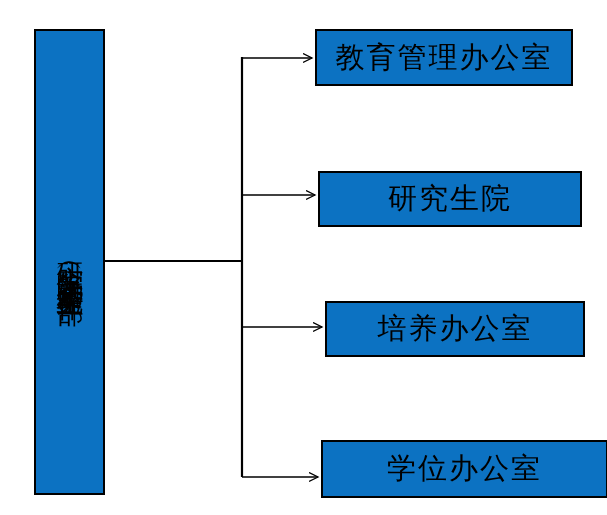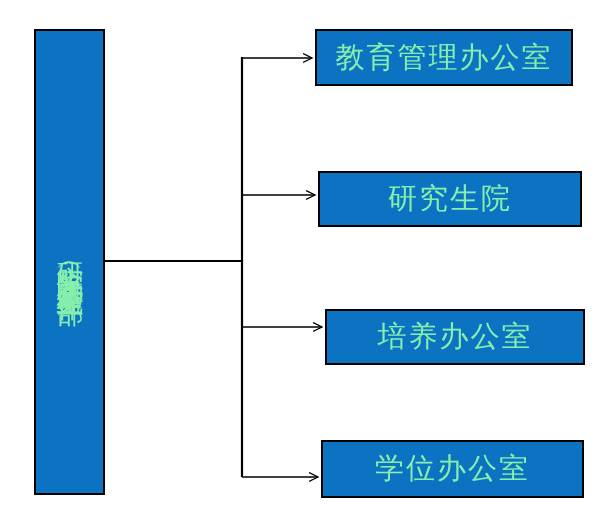--- a/index.html
+++ b/index.html
@@ -23,21 +23,21 @@
     height: 515px;
   }
   .node {
     position: absolute;
     background: #0c72c2;
     border: 2px solid #000000;
     box-sizing: border-box;
     display: flex;
     align-items: center;
     justify-content: center;
-    color: #86efac;
+    color: #000000;
   }
   .node-root {
     left: 34px;
     top: 29px;
     width: 71px;
     height: 466px;
   }
   .vtext {
     writing-mode: vertical-rl;
     text-orientation: mixed;
@@ -46,22 +46,22 @@
     letter-spacing: 3px;
     white-space: nowrap;
   }
   .node-child {
     font-size: 29px;
     letter-spacing: 2px;
     white-space: nowrap;
   }
   .child-1 { left: 315px; top: 29px;  width: 258px; height: 57px; }
   .child-2 { left: 318px; top: 171px; width: 264px; height: 56px; }
-  .child-3 { left: 325px; top: 301px; width: 260px; height: 56px; margin-top: 8px; }
-  .child-4 { left: 321px; top: 440px; width: 263px; height: 58px; }
+  .child-3 { left: 325px; top: 301px; width: 260px; height: 56px; }
+  .child-4 { left: 321px; top: 440px; width: 287px; height: 58px; }
   .trunk  { stroke: #000000; stroke-width: 2.2; fill: none; }
   .branch { stroke: #000000; stroke-width: 1.3; fill: none; }
 </style>
 </head>
 <body>
 
 <div class="canvas">
 
   <svg class="connectors" viewBox="0 0 607 515" xmlns="http://www.w3.org/2000/svg">
     <defs>

